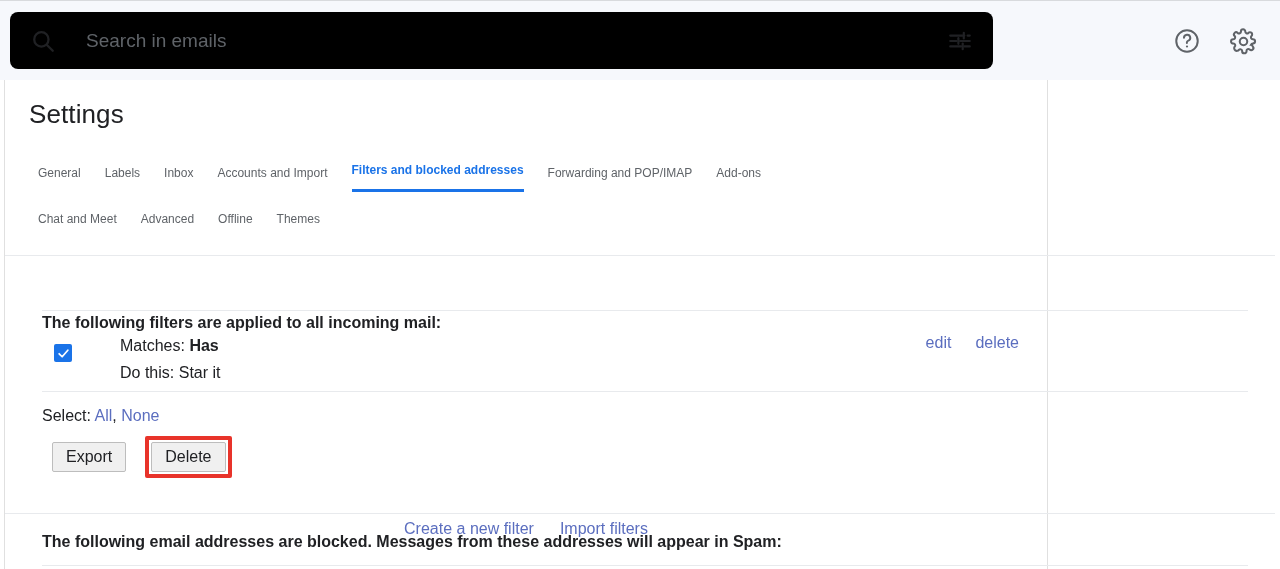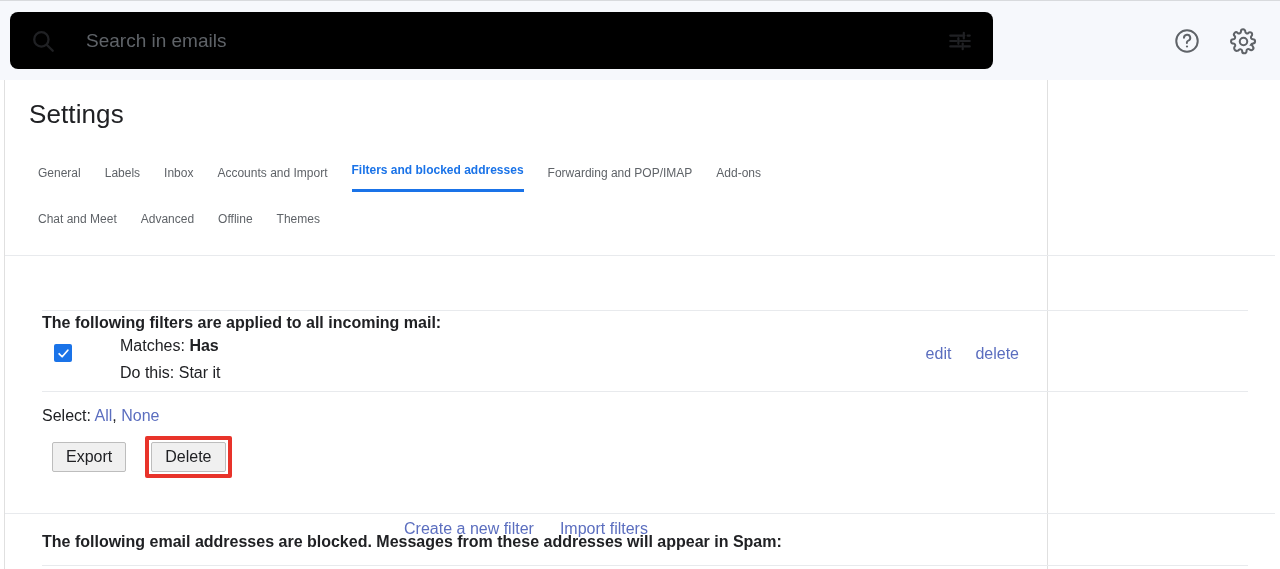--- a/index.html
+++ b/index.html
@@ -308,21 +308,21 @@
     <div>
       <span>Matches:</span>
       <b>Has</b>
     </div>
     <div>
       <span>Do this:</span>
       <span>Star it</span>
     </div>
   </div>
 
-  <div class="row-actions" style="top:265px;">
+  <div class="row-actions" style="top:254px;">
     <span class="link">edit</span>
     <span class="link">delete</span>
   </div>
 
   <div class="divider" style="left:37px; top:311px; width:1206px;"></div>
 
   <div class="select-line" style="top:327px;">
     <span>Select:</span>
     <span class="link">All</span><span>,</span>
     <span class="link">None</span>

